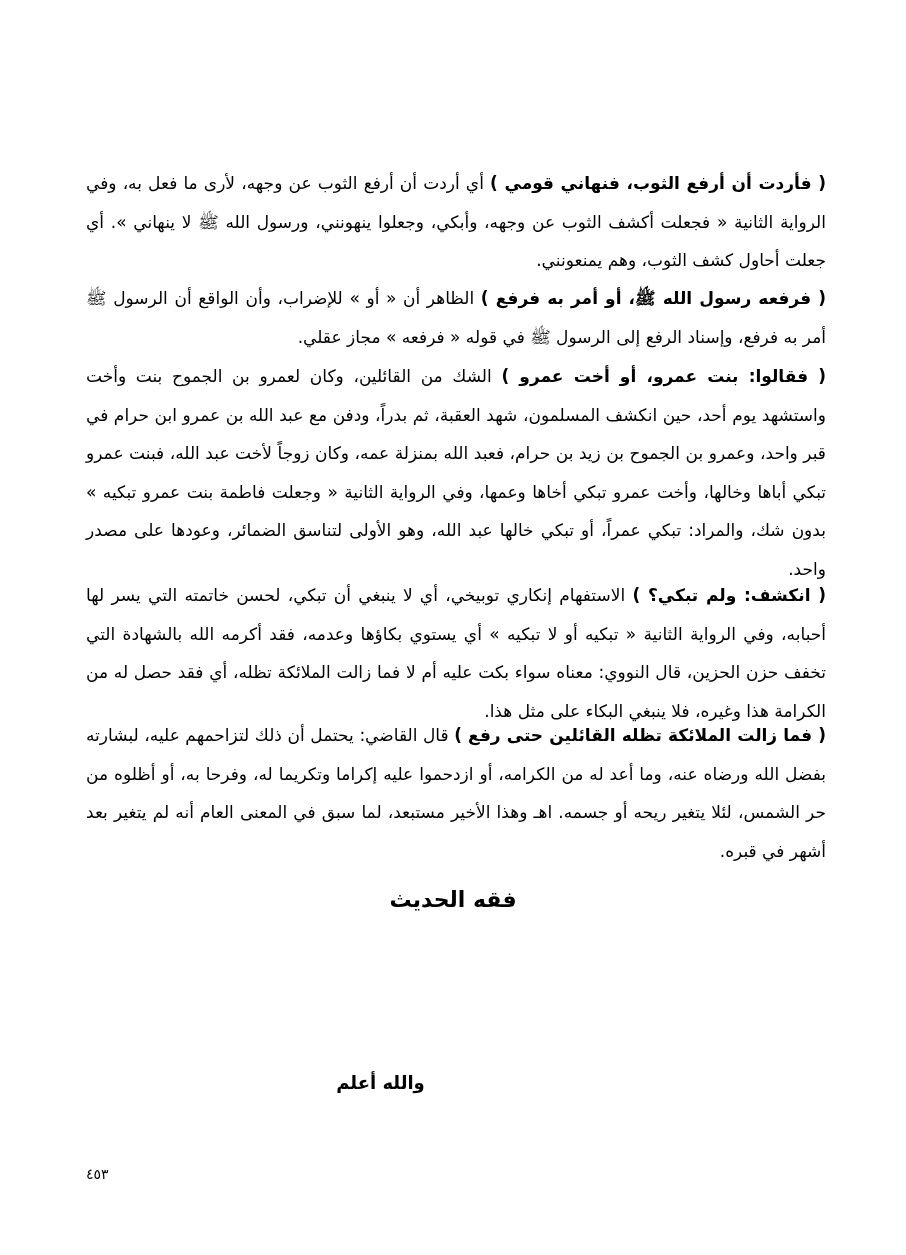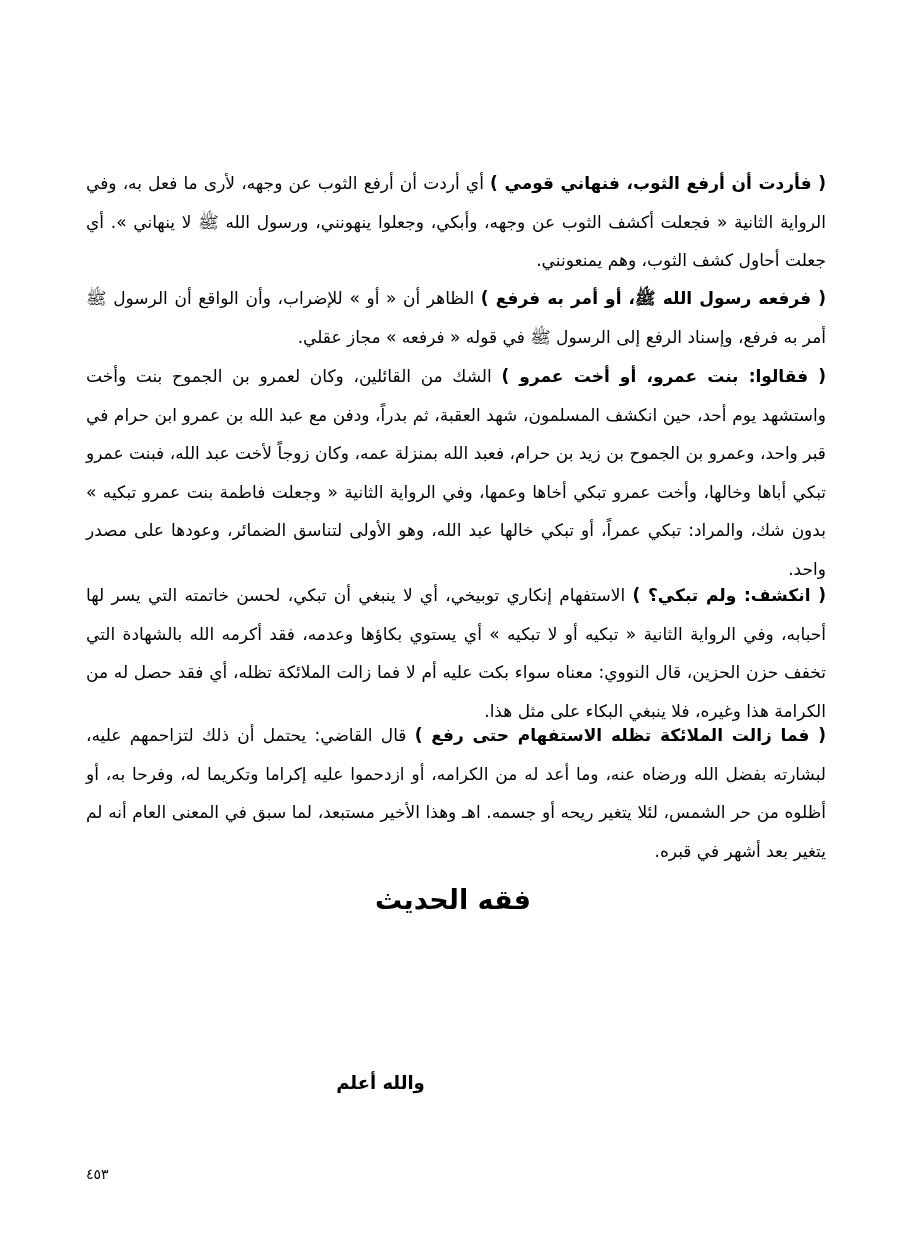--- a/index.html
+++ b/index.html
@@ -48,21 +48,21 @@
     #p4 { top: 357px; }
     #p5 { top: 576px; }
     #p6 { top: 716px; }
     .section-heading {
       position: absolute;
       left: 0;
       width: 906px;
       top: 878px;
       text-align: center;
       direction: rtl;
-      font-size: 27px;
+      font-size: 22px;
       font-weight: bold;
       line-height: 44px;
     }
     .conclusion {
       position: absolute;
       left: 86px;
       width: 735px;
       top: 948px;
       direction: rtl;
       text-align: justify;
@@ -120,21 +120,21 @@
   </div>
 
   <div class="text-block" id="p5">
     <p class="para">
       <span class="lemma">( انكشف: ولم تبكي؟ )</span><span> الاستفهام إنكاري توبيخي، أي لا ينبغي أن تبكي، لحسن خاتمته التي يسر لها أحبابه، وفي الرواية الثانية « تبكيه أو لا تبكيه » أي يستوي بكاؤها وعدمه، فقد أكرمه الله بالشهادة التي تخفف حزن الحزين، قال النووي: معناه سواء بكت عليه أم لا فما زالت الملائكة تظله، أي فقد حصل له من الكرامة هذا وغيره، فلا ينبغي البكاء على مثل هذا.</span>
     </p>
   </div>
 
   <div class="text-block" id="p6">
     <p class="para">
-      <span class="lemma">( فما زالت الملائكة تظله الاستفهام حتى رفع )</span><span> قال القاضي: يحتمل أن ذلك لتزاحمهم عليه، لبشارته بفضل الله ورضاه عنه، وما أعد له من الكرامه، أو ازدحموا عليه إكراما وتكريما له، وفرحا به، أو أظلوه من حر الشمس، لئلا يتغير ريحه أو جسمه. اهـ وهذا الأخير مستبعد، لما سبق في المعنى العام أنه لم يتغير بعد أشهر في قبره.</span>
+      <span class="lemma">( فما زالت الملائكة تظله القائلين حتى رفع )</span><span> قال القاضي: يحتمل أن ذلك لتزاحمهم عليه، لبشارته بفضل الله ورضاه عنه، وما أعد له من الكرامه، أو ازدحموا عليه إكراما وتكريما له، وفرحا به، أو أظلوه من حر الشمس، لئلا يتغير ريحه أو جسمه. اهـ وهذا الأخير مستبعد، لما سبق في المعنى العام أنه لم يتغير بعد أشهر في قبره.</span>
     </p>
   </div>
 
   <div class="section-heading">فقه الحديث</div>
 
 
   <div class="closing">والله أعلم</div>
 
   <div class="page-number">٤٥٣</div>
 

